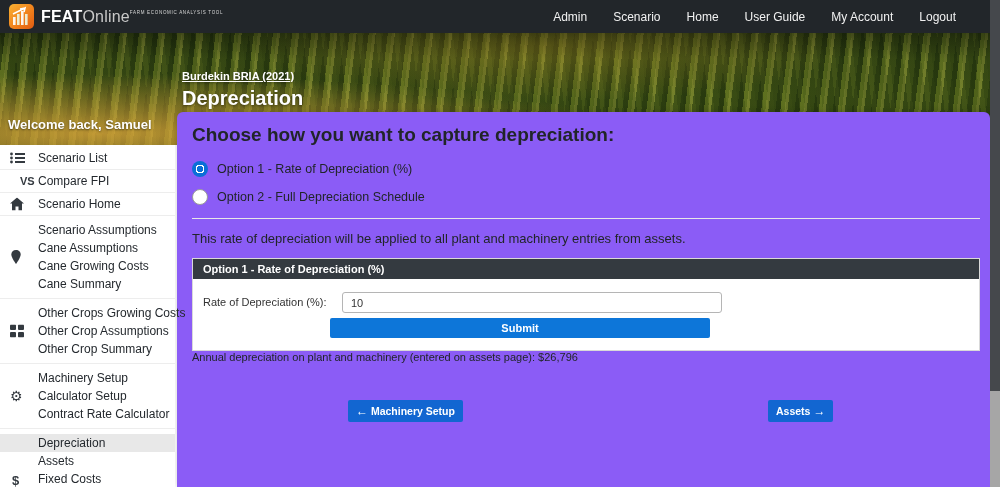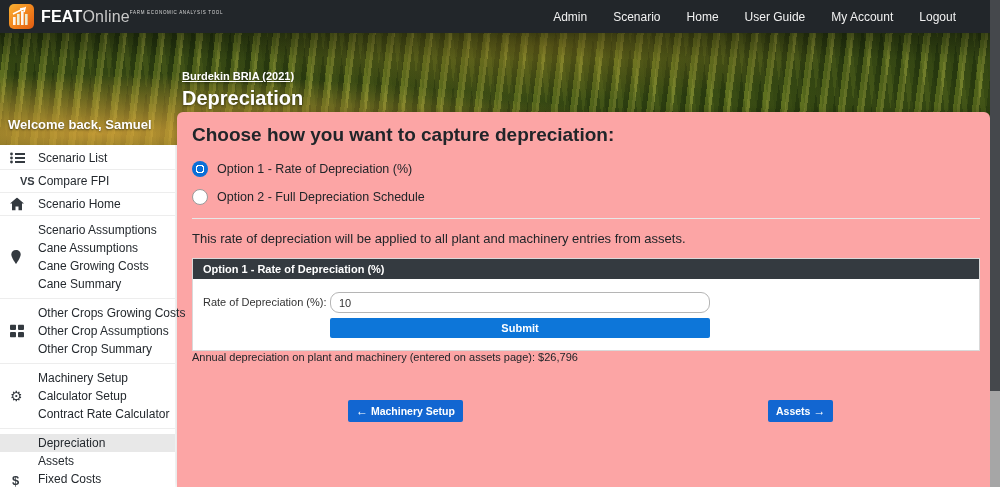--- a/index.html
+++ b/index.html
@@ -57,42 +57,42 @@
   .side-item.active { background:#e8e8e8; }
   .gicon { position:absolute; left:10px; color:#343a40; }
   .gicon.center { top:50%; transform:translateY(-50%); }
   .vs-glyph { font-weight:700; font-size:11px; left:20px; }
   .dollar-glyph { font-weight:700; font-size:13px; left:12px; }
   .gear-glyph { font-size:14px; line-height:14px; }
   .icon-svg { display:block; }
 
   
   .card { position:absolute; left:177px; top:112px; width:813px; height:375px;
-    background:#fca5a5; border-radius:6px 6px 0 0; z-index:5;
+    background:#8b5cf6; border-radius:6px 6px 0 0; z-index:5;
     box-shadow:0 0 6px rgba(0,0,0,0.18); padding:12px 10px 0 15px; }
   .card h1 { font-size:19px; font-weight:700; color:#212529; margin-bottom:15px; }
   .radio-row { display:flex; align-items:center; gap:9px; margin-bottom:12px;
     cursor:pointer; width:max-content; }
   .radio { width:16px; height:16px; border-radius:50%; flex:0 0 auto; }
   .radio.selected { background:radial-gradient(circle at 50% 50%,
       #0b6fd7 0 3px, #ffffff 3px 4.5px, #0b6fd7 4.5px 8px); }
   .radio.unselected { border:1px solid #9a9a9a; background:#fff; }
   .radio-label { font-size:12.5px; color:#212529; }
   .divider { border:none; border-top:1px solid #e7e7e7; margin:13px 0 12px 0; }
   .note { font-size:13px; color:#212529; margin-bottom:12px; }
 
   .panel { border:1px solid #d9d9d9; }
   .panel-header { background:#343a40; color:#fff; font-size:11px; font-weight:700;
     padding:4px 10px; }
   .panel-body { background:#fff; padding:13px 10px 12px 10px; }
   .form-row { display:flex; align-items:flex-start; }
   .form-label { width:127px; font-size:11px; color:#333; padding-top:4px; flex:0 0 auto; }
-  .form-input { width:380px; height:21px; border:1px solid #b5b5b5; border-radius:9px;
+  .form-input { width:380px; height:21px; border:1px solid #b5b5b5; border-radius:3px;
     padding:2px 8px; font-size:11px; color:#333;
-    font-family:"Liberation Sans", sans-serif; }
+    font-family:"Liberation Sans", sans-serif;margin-left:12px; }
   .submit-btn { display:block; margin:5px 0 0 127px; width:380px; height:20px;
     background:#0d76d9; color:#fff; border:none; border-radius:2px; font-size:11px;
     font-weight:600; cursor:pointer; font-family:"Liberation Sans", sans-serif; }
   .summary { font-size:11px; color:#212529; margin-top:0; }
 
   .nav-buttons { position:relative; margin-top:37px; height:22px; }
   .nav-btn { position:absolute; top:0; background:#1266d1; color:#fff; border:none;
     border-radius:2px; font-size:10.5px; font-weight:700; padding:4px 8px;
     cursor:pointer; white-space:nowrap; font-family:"Liberation Sans", sans-serif; }
   .nav-btn .arrow { font-size:12px; font-weight:700; }

